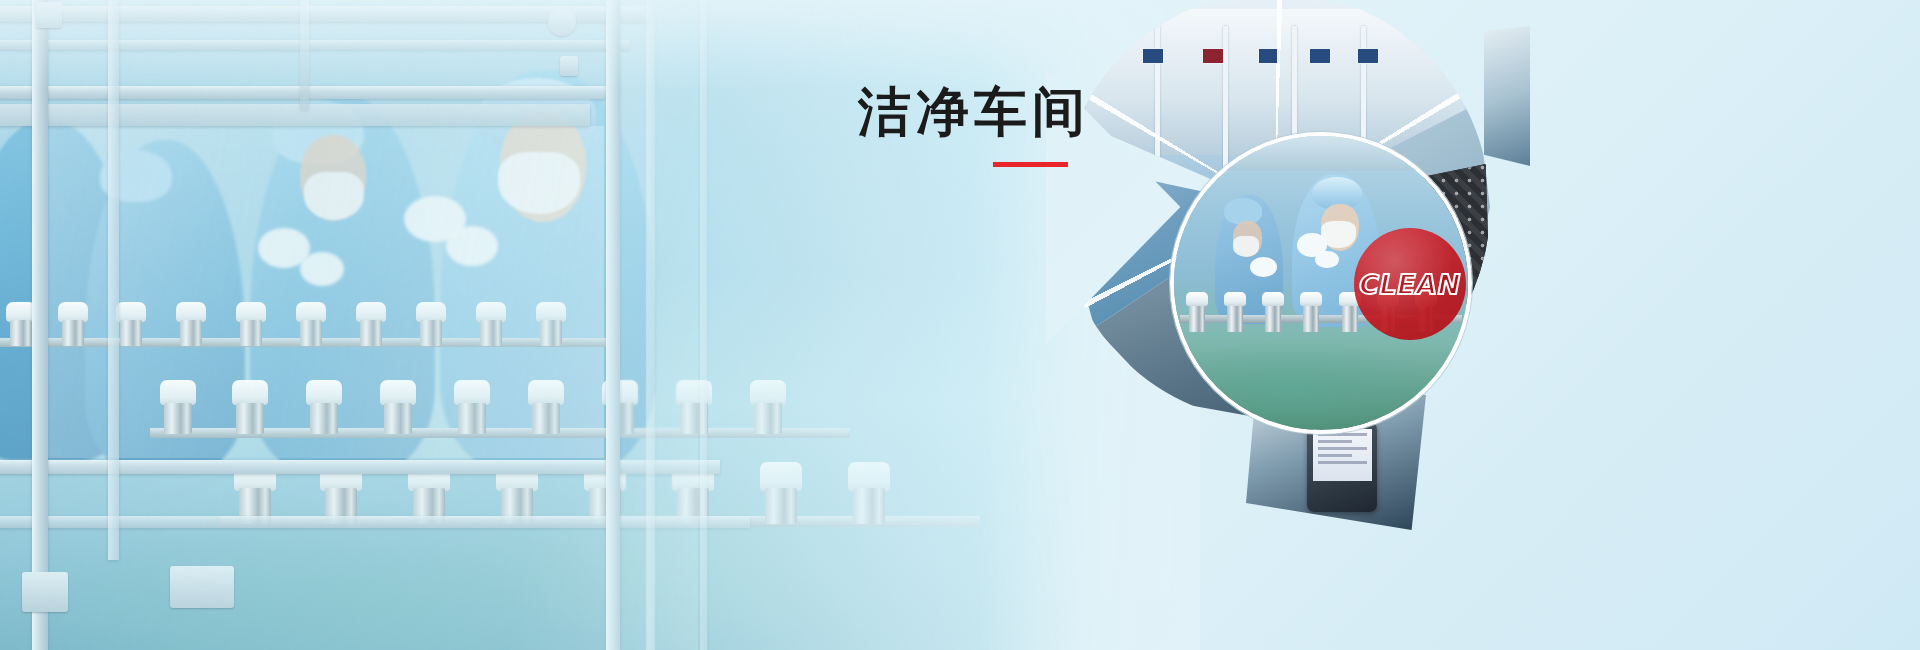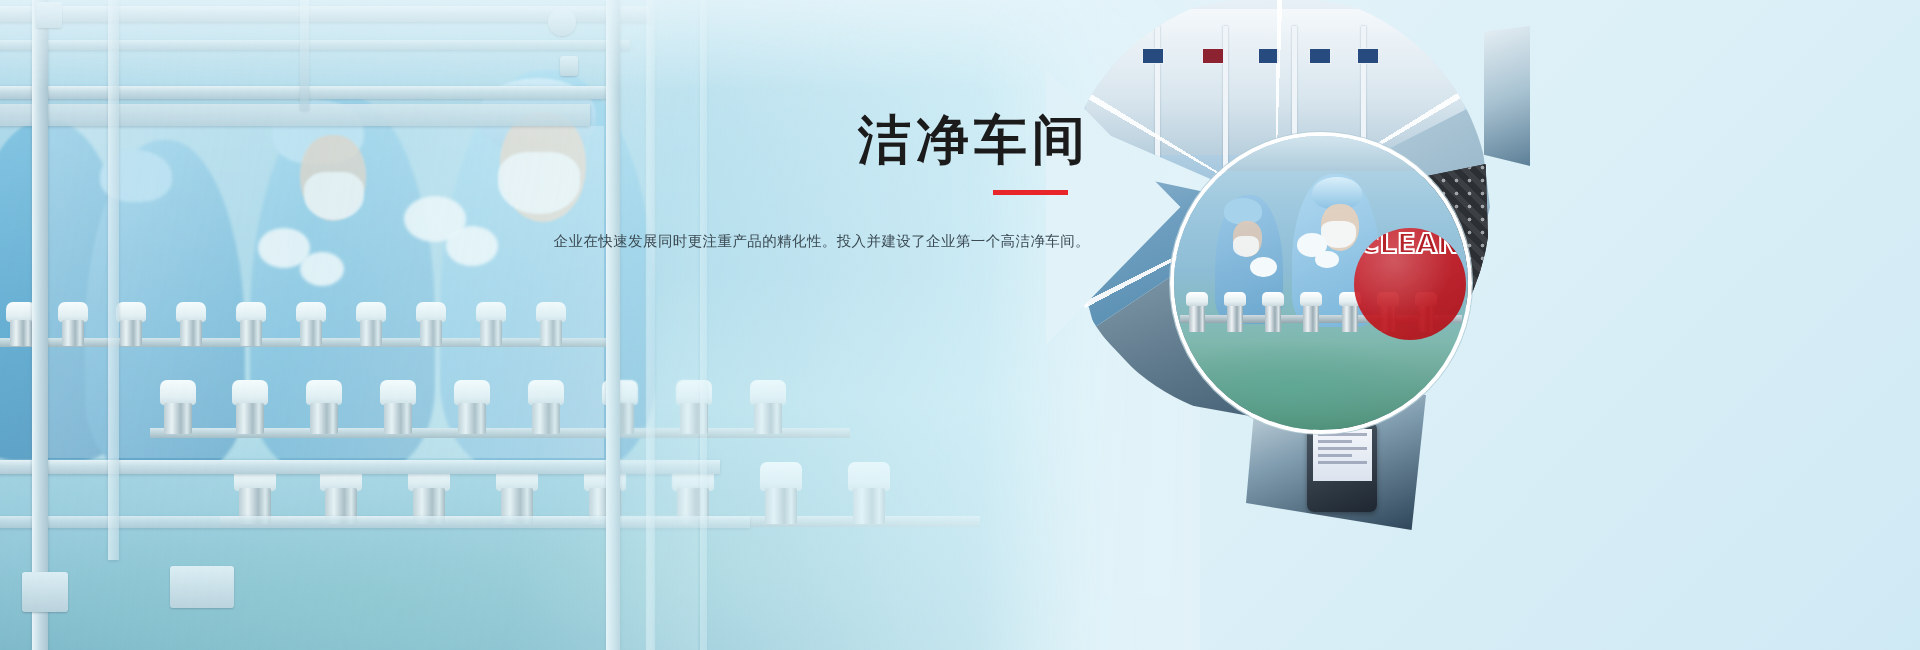--- a/index.html
+++ b/index.html
@@ -271,22 +271,23 @@
   .ic-valve .b2 { width:72%; margin:0 auto; height:26px;
     background: linear-gradient(90deg,#b0bfc6,#eef3f5 30%,#9aabb3 62%,#dde7ea 85%,#8fa2aa); }
   
   .clean-badge {
     position:absolute; right: 2px; top: 92px;
     width: 112px; height: 112px;
     border-radius: 50%;
     background:
       radial-gradient(circle at 36% 30%, rgba(255,255,255,.22), rgba(255,255,255,0) 55%),
       linear-gradient(150deg, rgba(214,24,32,.88), rgba(176,14,22,.92));
-    display:flex; align-items:flex-start; justify-content:center;
+    display:flex; align-items:center; justify-content:center;
     overflow:hidden;
+    font-style:italic;
   }
   .clean-badge span {
     font-family: "DejaVu Sans", sans-serif;
     font-weight: 900;
     font-size: 27px;
     letter-spacing: .5px;
     color: rgba(190,16,24,.35);
     -webkit-text-stroke: 2px #ffffff;
     text-shadow: 0 1px 0 rgba(120,0,6,.35);
     white-space: nowrap;
@@ -335,21 +336,21 @@
 
   
   .text-block {
     position:absolute;
     left: 0; top: 0;
     width: 1115px;
     text-align: right;
     padding-right: 25px;
   }
   .hero-title {
-    margin-top: 112px;
+    margin-top: 84px;
     font-size: 53px;
     line-height: 1.05;
     font-weight: 700;
     color: #1b1b1b;
     letter-spacing: 5px;
     font-family: "DejaVu Sans", "Liberation Sans", sans-serif;
   }
   .title-rule {
     display:inline-block;
     width: 75px; height: 5px;
@@ -636,17 +637,16 @@
       </div>
     </div>
   </div>
 
   <div class="text-block">
     <h1 class="hero-title">洁净车间</h1>
     <div>
       <span class="title-rule"></span>
     </div>
     <div class="hero-desc">
-      <div>企业在快速发展同时更注重产品的精化性。投入并建设了企业第一个高洁净车间。</div>
     </div>
   </div>
 
 </div>
 
 </body></html>

